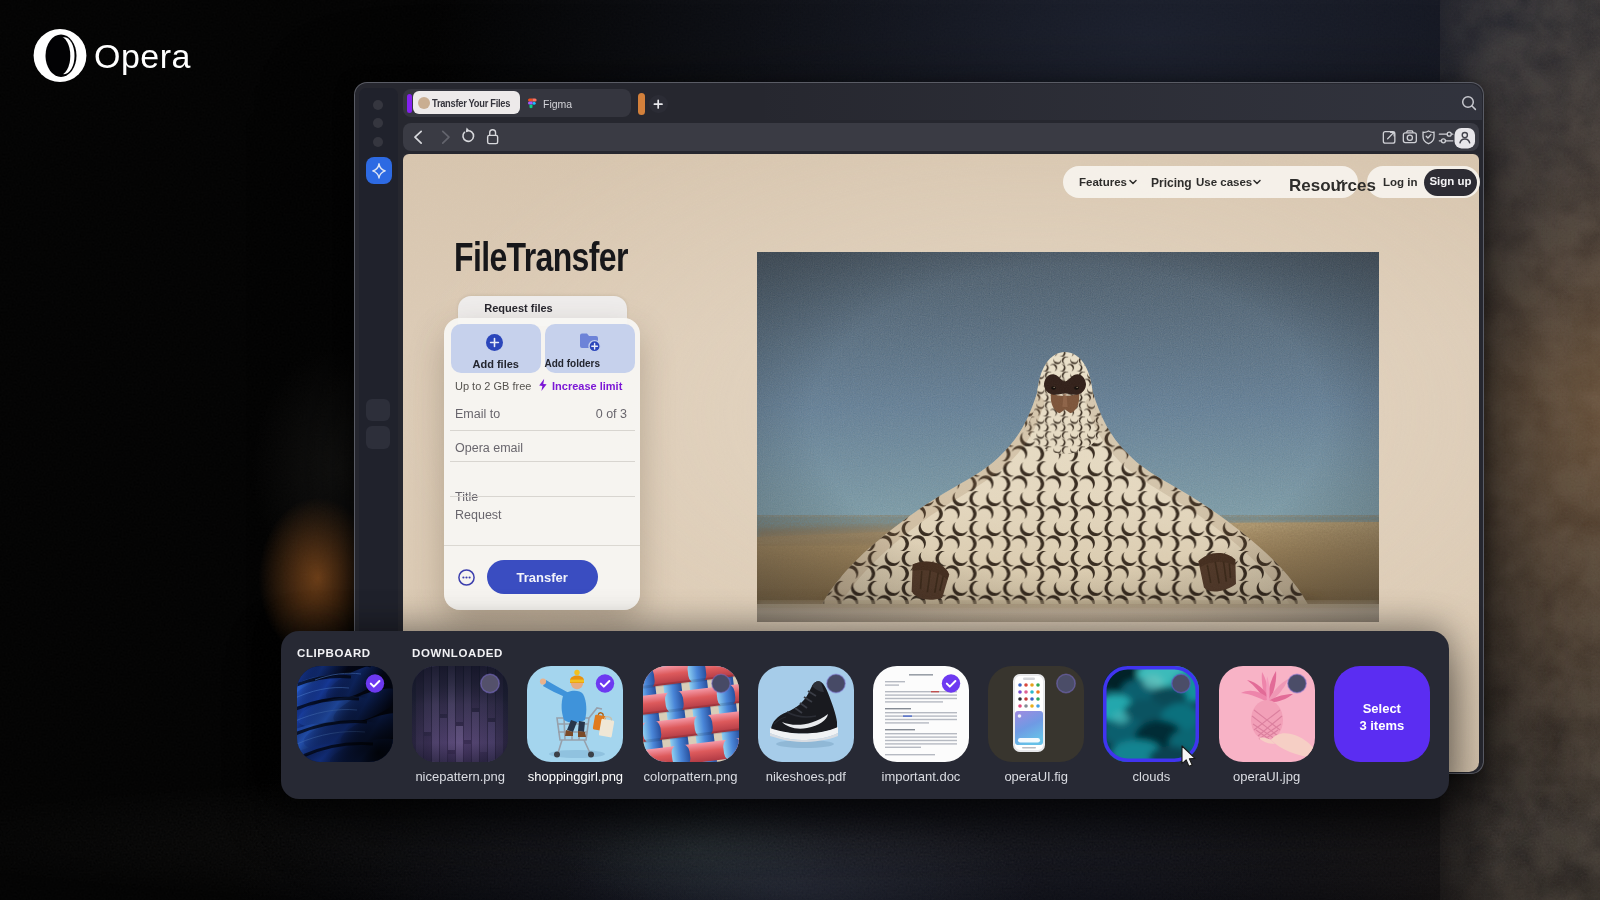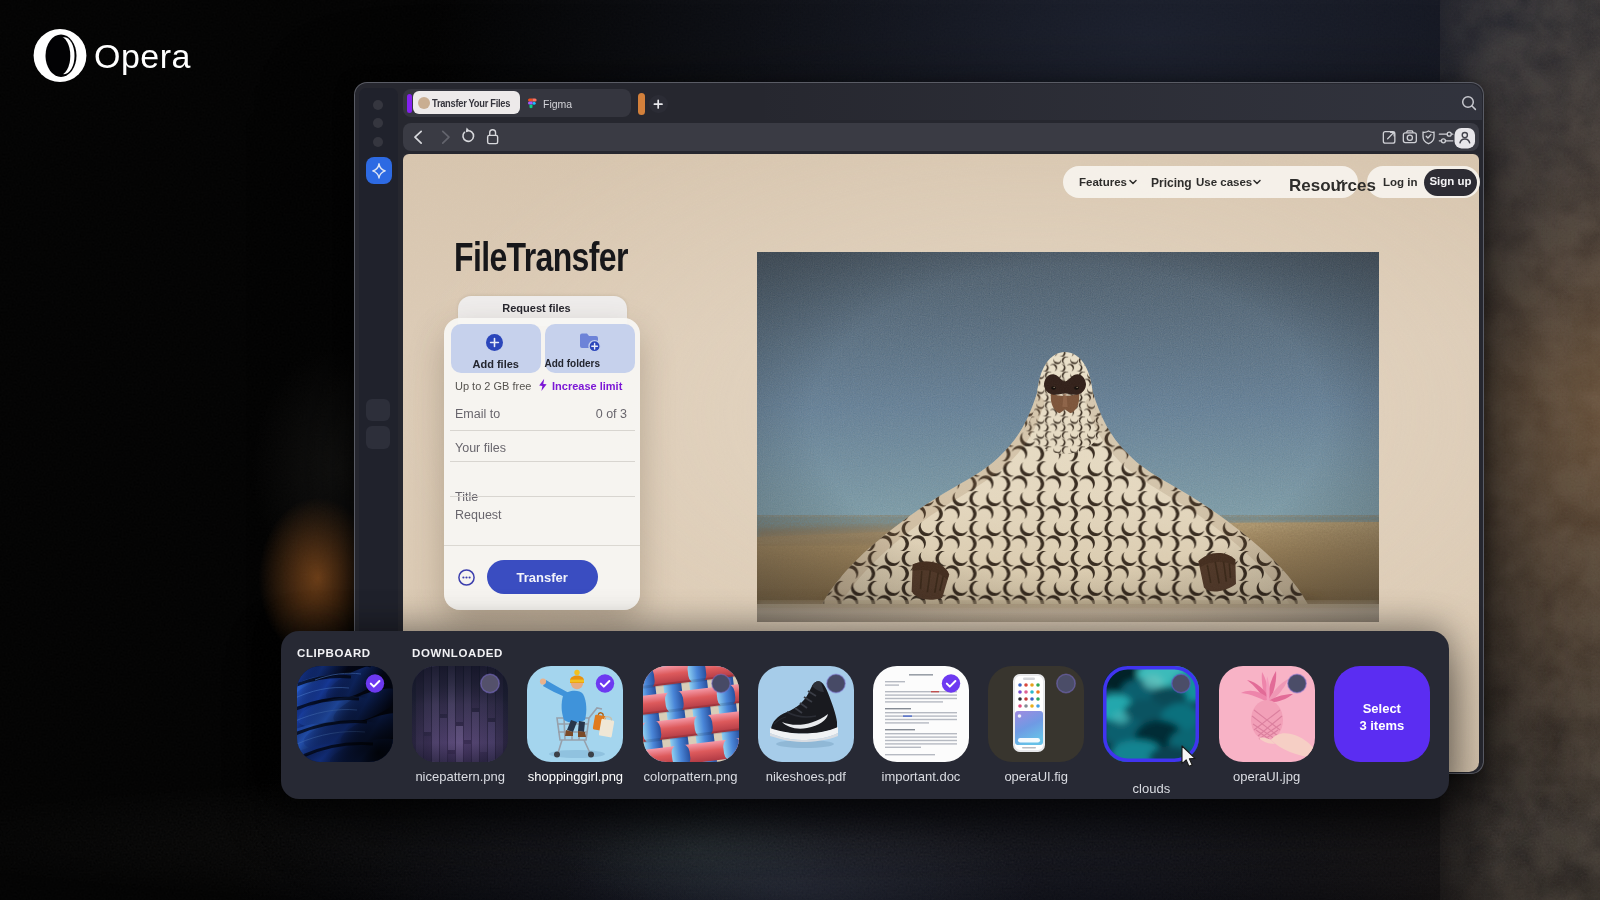--- a/index.html
+++ b/index.html
@@ -170,21 +170,21 @@
   <svg class="abs" style="left:1335px;top:178px;" width="10" height="8">
       <path d="M2 2.5 l3 3 3 -3" fill="none" stroke="#2e2d2b" stroke-width="1.5" stroke-linecap="round" stroke-linejoin="round"></path>
     </svg>
   <div class="abs" style="left:1383px;top:175.5px;font-size:11.5px;font-weight:700;color:#2e2d2b;">Log in</div>
   <div class="abs" style="left:1424px;top:168.5px;width:53px;height:27px;border-radius:14px;background:#2d2c34;"></div>
   <div class="abs" style="left:1424px;top:175px;width:53px;text-align:center;font-size:11.5px;font-weight:700;color:#f4f3f5;">Sign up</div>
 
   <div class="abs" style="left:454px;top:235px;font-size:40px;font-weight:700;color:#17171a;letter-spacing:-0.8px;transform:scaleX(0.8);transform-origin:0 0;white-space:nowrap;">FileTransfer</div>
 
   <div class="abs" style="left:458px;top:296px;width:168.5px;height:30px;border-radius:13px 13px 0 0;background:#efedec;box-shadow:0 -1px 3px rgba(90,80,60,0.12);"></div>
-  <div class="abs" style="left:458px;top:302px;width:157px;text-align:center;font-size:11px;font-weight:700;color:#27262e;">Request files</div>
+  <div class="abs" style="left:440px;top:302px;width:157px;text-align:center;font-size:11px;font-weight:700;color:#27262e;">Request files</div>
   <div class="abs" style="left:444.3px;top:318px;width:196px;height:292px;border-radius:16px;background:rgba(247,246,243,0.96);box-shadow:0 14px 34px rgba(70,55,35,0.28);"></div>
   <div class="abs" style="left:450.5px;top:324px;width:90.5px;height:49px;border-radius:10px;background:#c6d1ec;"></div>
   <div class="abs" style="left:544.5px;top:324px;width:90.5px;height:49px;border-radius:10px;background:#c6d1ec;"></div>
   <svg class="abs" style="left:486.3px;top:334px;" width="17" height="17">
       <circle cx="8.5" cy="8.5" r="8.5" fill="#2b46bb"></circle>
       <path d="M8.5 4.6 V12.4 M4.6 8.5 H12.4" stroke="#e8ecf8" stroke-width="1.6" stroke-linecap="round"></path>
     </svg>
   <div class="abs" style="left:450.5px;top:358px;width:90.5px;text-align:center;font-size:11px;font-weight:700;color:#23252e;">Add files</div>
   <svg class="abs" style="left:578px;top:331px;" width="24" height="23" viewBox="0 0 24 23">
     <path d="M2 4.5 a2 2 0 0 1 2 -2 h5 l2 2.4 h7 a2 2 0 0 1 2 2 V15 a2 2 0 0 1 -2 2 H4 a2 2 0 0 1 -2 -2 Z" fill="#6d83d8"></path>
@@ -193,21 +193,21 @@
   </svg>
   <div class="abs" style="left:544.5px;top:358px;width:90.5px;text-align:left;font-size:10px;font-weight:700;color:#23252e;">Add folders</div>
   <div class="abs" style="left:455px;top:379.5px;font-size:11px;color:#56534f;">Up to 2 GB free</div>
   <svg class="abs" style="left:537px;top:378px;" width="12" height="14" viewBox="0 0 12 14">
       <path d="M7.2 0.8 L2.2 7.6 L5.4 7.9 L4.4 13 L9.6 6.2 L6.3 5.9 Z" fill="#7c17d6"></path>
     </svg>
   <div class="abs" style="left:552px;top:379.5px;font-size:11px;font-weight:700;color:#7c17d6;">Increase limit</div>
   <div class="abs" style="left:455px;top:407px;font-size:12.5px;color:#69666d;">Email to</div>
   <div class="abs" style="left:560px;top:407px;width:67px;text-align:right;font-size:12.5px;color:#69666d;">0 of 3</div>
   <div class="abs" style="left:450px;top:429.5px;width:185px;height:1px;background:#d8d5d0;"></div>
-  <div class="abs" style="left:455px;top:440.5px;font-size:12.5px;color:#69666d;">Your files</div>
+  <div class="abs" style="left:455px;top:440.5px;font-size:12.5px;color:#69666d;">Opera email</div>
   <div class="abs" style="left:450px;top:461px;width:185px;height:1px;background:#d8d5d0;"></div>
   <div class="abs" style="left:455px;top:473.5px;font-size:12.5px;color:#69666d;margin-top:16px;">Title</div>
   <div class="abs" style="left:450px;top:496px;width:185px;height:1px;background:#d8d5d0;"></div>
   <div class="abs" style="left:455px;top:507.5px;font-size:12.5px;color:#69666d;">Request</div>
   <div class="abs" style="left:444.3px;top:545px;width:196px;height:1px;background:#dbd8d2;"></div>
   <svg class="abs" style="left:458px;top:568.5px;" width="17" height="17">
       <circle cx="8.5" cy="8.5" r="7.6" fill="none" stroke="#3c3fae" stroke-width="1.5"></circle>
       <circle cx="5.4" cy="8.5" r="1.1" fill="#3c3fae"></circle>
       <circle cx="8.5" cy="8.5" r="1.1" fill="#3c3fae"></circle>
       <circle cx="11.6" cy="8.5" r="1.1" fill="#3c3fae"></circle>
@@ -724,19 +724,19 @@
 
   <div class="abs" style="left:1333.8px;top:665.5px;width:96px;height:96px;border-radius:26px;background:#5b2df2;"></div>
   <div class="abs" style="left:1333.8px;top:700px;width:96px;text-align:center;font-size:13px;font-weight:700;color:#fff;line-height:17px;">Select<br>3 items</div>
 
   <div class="abs" style="left:395.2px;top:769px;width:130px;text-align:center;font-size:13px;color:#dadce2;">nicepattern.png</div>
   <div class="abs" style="left:510.4px;top:769px;width:130px;text-align:center;font-size:13px;color:#ffffff;">shoppinggirl.png</div>
   <div class="abs" style="left:625.6px;top:769px;width:130px;text-align:center;font-size:13px;color:#dadce2;">colorpattern.png</div>
   <div class="abs" style="left:740.8px;top:769px;width:130px;text-align:center;font-size:13px;color:#dadce2;">nikeshoes.pdf</div>
   <div class="abs" style="left:856px;top:769px;width:130px;text-align:center;font-size:13px;color:#dadce2;">important.doc</div>
   <div class="abs" style="left:971.2px;top:769px;width:130px;text-align:center;font-size:13px;color:#dadce2;">operaUI.fig</div>
-  <div class="abs" style="left:1086.4px;top:769px;width:130px;text-align:center;font-size:13px;color:#dadce2;margin-top:12px;">clouds</div>
+  <div class="abs" style="left:1086.4px;top:769px;width:130px;text-align:center;font-size:13px;color:#dadce2;">clouds</div>
   <div class="abs" style="left:1201.6px;top:769px;width:130px;text-align:center;font-size:13px;color:#dadce2;">operaUI.jpg</div>
 
   <svg class="abs" style="left:1180px;top:745px;" width="22" height="26" viewBox="0 0 22 26">
     <path d="M2 1 L2 18.6 L6.2 14.9 L8.9 21.3 L12.1 19.9 L9.4 13.7 L15 13.4 Z" fill="#f5f5f5" stroke="#1a1a1a" stroke-width="1.1" stroke-linejoin="round"></path>
   </svg>
 </div>
 
 </body></html>

